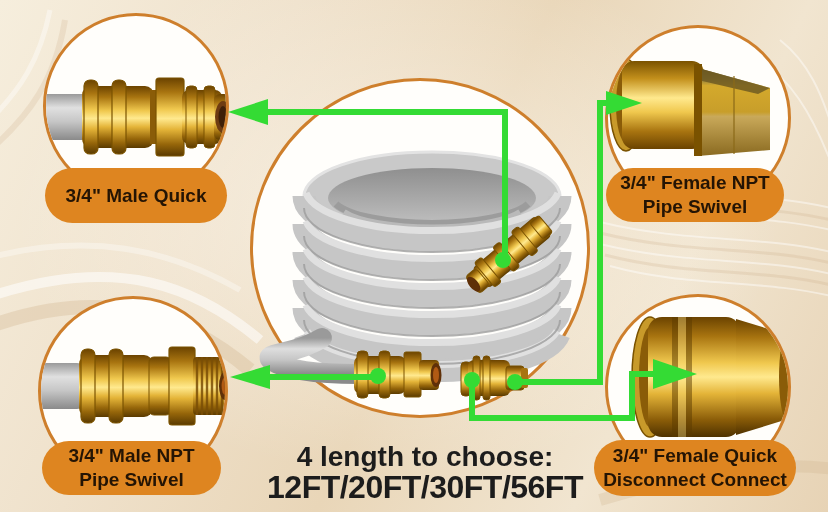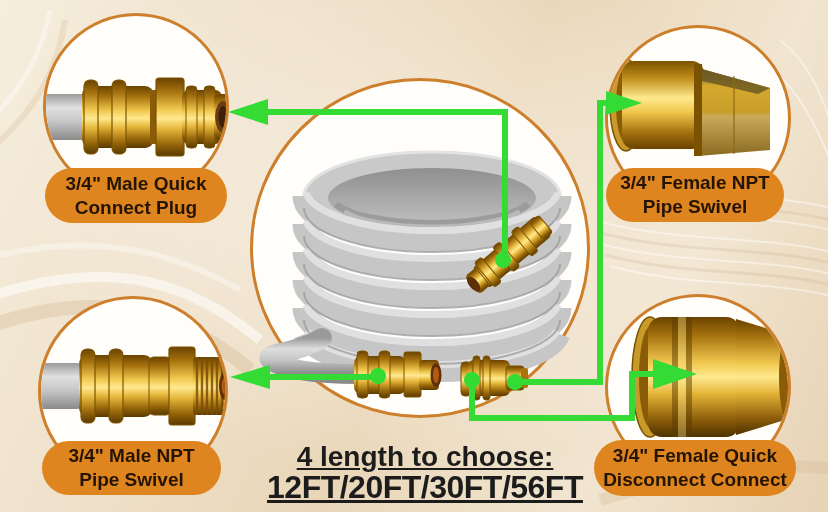--- a/index.html
+++ b/index.html
@@ -28,21 +28,21 @@
     position:absolute;z-index:5;background:#de8520;border-radius:28px;
     display:flex;flex-direction:column;align-items:center;justify-content:center;
     color:#241404;font-weight:bold;font-size:19px;line-height:24px;text-align:center;
   }
   .pill-tl{left:45px;top:168px;width:182px;height:55px;}
   .pill-tr{left:606px;top:168px;width:178px;height:54px;}
   .pill-bl{left:42px;top:441px;width:179px;height:54px;}
   .pill-br{left:594px;top:440px;width:202px;height:56px;}
   .caption{
     position:absolute;left:229px;top:441px;width:392px;z-index:5;
-    text-align:center;color:#1c1c1c;font-weight:bold;text-decoration:underline;
+    text-align:center;color:#1c1c1c;font-weight:bold;
   }
   .caption-line1{font-size:28px;line-height:31px;}
   .caption-line2{font-size:32px;line-height:31px;letter-spacing:-0.5px;}
 </style>
 </head>
 <body>
 
 <div class="stage">
 
   <svg class="bg-swirls" viewBox="0 0 828 512">
@@ -303,21 +303,20 @@
       <circle cx="378" cy="376" r="8"></circle>
       <polygon points="228,112 268,99 268,125"></polygon>
       <polygon points="642,103 606,91 606,115"></polygon>
       <polygon points="697,374 653,359 653,389"></polygon>
       <polygon points="230,377 270,365 270,389"></polygon>
     </g>
   </svg>
 
   <div class="pill pill-tl">
     <span>3/4" Male Quick</span>
-    <span>Connect Plug</span>
   </div>
   <div class="pill pill-tr">
     <span>3/4" Female NPT</span>
     <span>Pipe Swivel</span>
   </div>
   <div class="pill pill-bl">
     <span>3/4" Male NPT</span>
     <span>Pipe Swivel</span>
   </div>
   <div class="pill pill-br">

